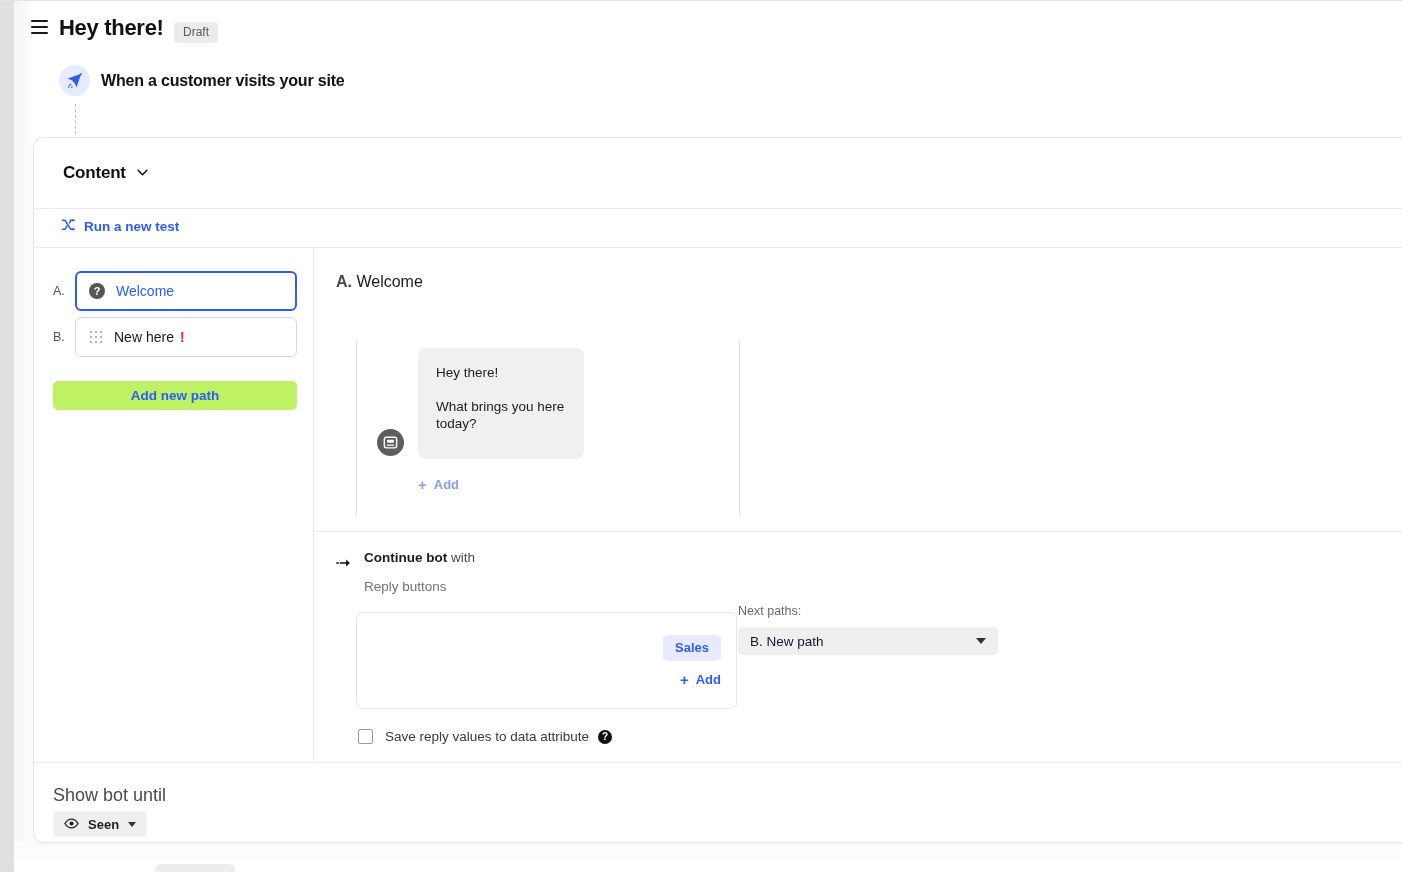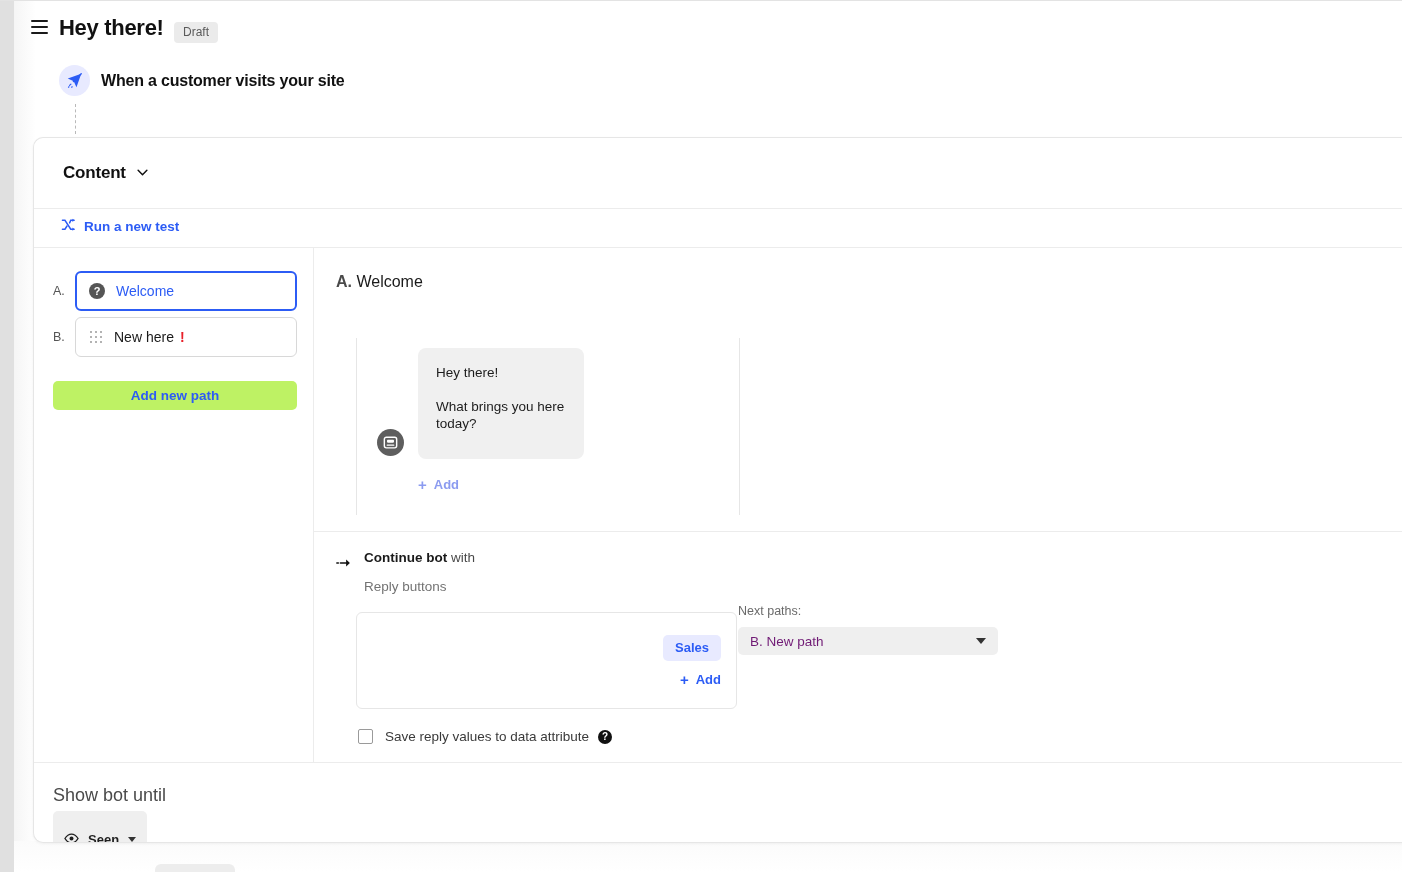--- a/index.html
+++ b/index.html
@@ -416,21 +416,21 @@
   }
   .select-box {
     position: relative;
     height: 28px;
     background: #efefef;
     border-radius: 5px;
     display: flex;
     align-items: center;
     padding: 0 12px;
     font-size: 13.5px;
-    color: #701a75;
+    color: #0f172a;
     cursor: pointer;
     box-sizing: border-box;
   }
   .select-caret {
     position: absolute;
     right: 12px; top: 11px;
     width: 0; height: 0;
     border-left: 5px solid transparent;
     border-right: 5px solid transparent;
     border-top: 6px solid #333333;
@@ -486,21 +486,21 @@
     color: #4a4a4a;
   }
   .seen-pill {
     position: absolute;
     left: 19px; top: 48px;
     height: 26px;
     background: #efefef;
     border-radius: 5px;
     display: flex;
     align-items: center;
-    padding: 15px 11px;
+    padding: 0 11px;
     cursor: pointer;
     font-size: 13px;
     font-weight: bold;
     color: #1f1f1f;
   }
   .seen-pill .lbl { margin: 0 9px 0 9px; }
   .seen-caret {
     width: 0; height: 0;
     border-left: 4px solid transparent;
     border-right: 4px solid transparent;

